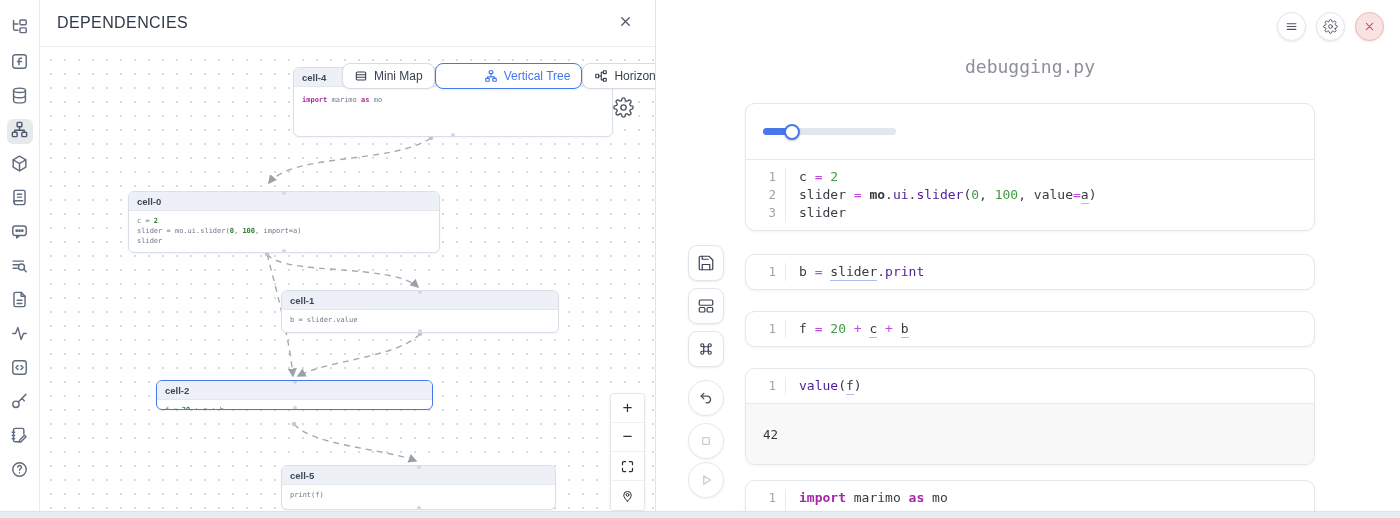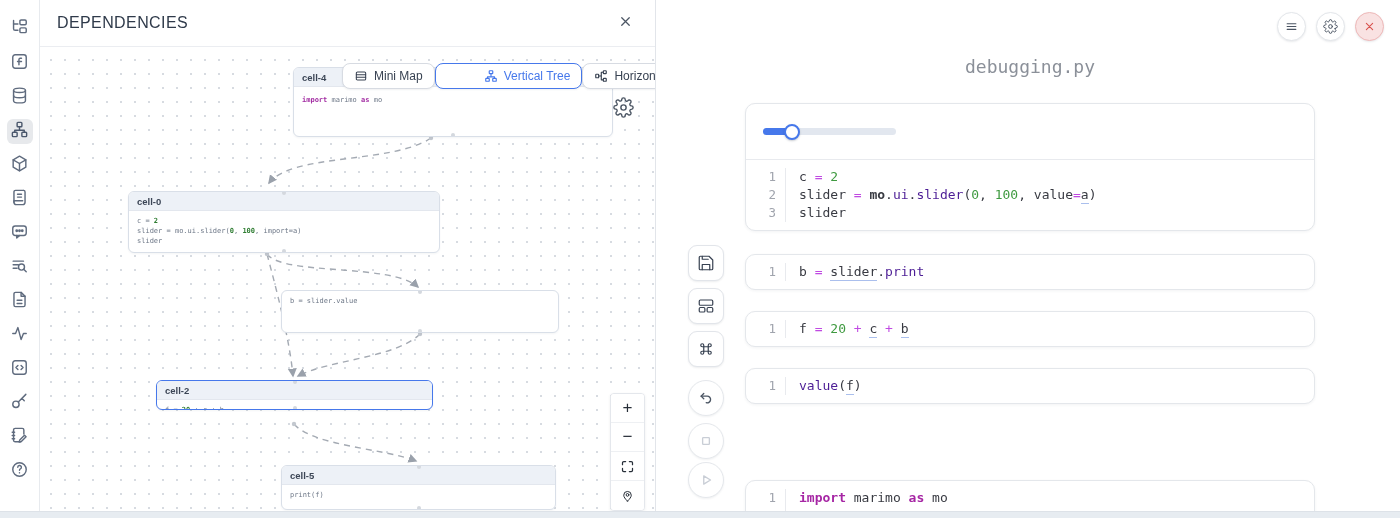--- a/index.html
+++ b/index.html
@@ -284,20 +284,23 @@
           <div class="gn-header">
             <span class="gn-label">cell-0</span>
           </div>
           <div class="gn-body">
             <div class="gline"><span class="tk-g">c = </span><span class="tk-gn">2</span></div>
             <div class="gline"><span class="tk-g">slider = mo.ui.slider(</span><span class="tk-gn">0</span><span class="tk-g">, </span><span class="tk-gn">100</span><span class="tk-g">, import=a)</span></div>
             <div class="gline"><span class="tk-g">slider</span></div>
           </div>
         </div>
         <div class="graph-node" data-node-id="cell-1" style="left: 241px; top: 243px; width: 278px; height: 43px;">
+          <div class="gn-header">
+            <span class="gn-label">cell-1</span>
+          </div>
           <div class="gn-body">
             <div class="gline"><span class="tk-g">b = slider.value</span></div>
           </div>
         </div>
         <div class="graph-node selected" data-node-id="cell-2" style="left: 116px; top: 333px; width: 277px; height: 30px;">
           <div class="gn-header">
             <span class="gn-label">cell-2</span>
           </div>
           <div class="gn-body">
             <div class="gline"><span class="tk-g">f = </span><span class="tk-gn">20</span><span class="tk-g"> + c + b</span></div>
@@ -415,20 +418,21 @@
           </div>
         </div>
       </div>
       <div class="cell-card" style="top: 368px;">
         <div class="code-area">
           <div class="code-line">
             <span class="lnum">1</span>
             <span class="lcode"><span class="tk-f">value</span><span class="tk-t">(</span><span class="tk-v">f</span><span class="tk-t">)</span></span>
           </div>
         </div>
+        <div class="cell-output-bottom">42</div>
       </div>
       <div class="cell-card" style="top: 480px;">
         <div class="code-area">
           <div class="code-line">
             <span class="lnum">1</span>
             <span class="lcode"><span class="tk-k">import</span><span class="tk-t"> marimo </span><span class="tk-k">as</span><span class="tk-t"> mo</span></span>
           </div>
           <div class="code-line">
             <span class="lnum">2</span>
             <span class="lcode"></span>

